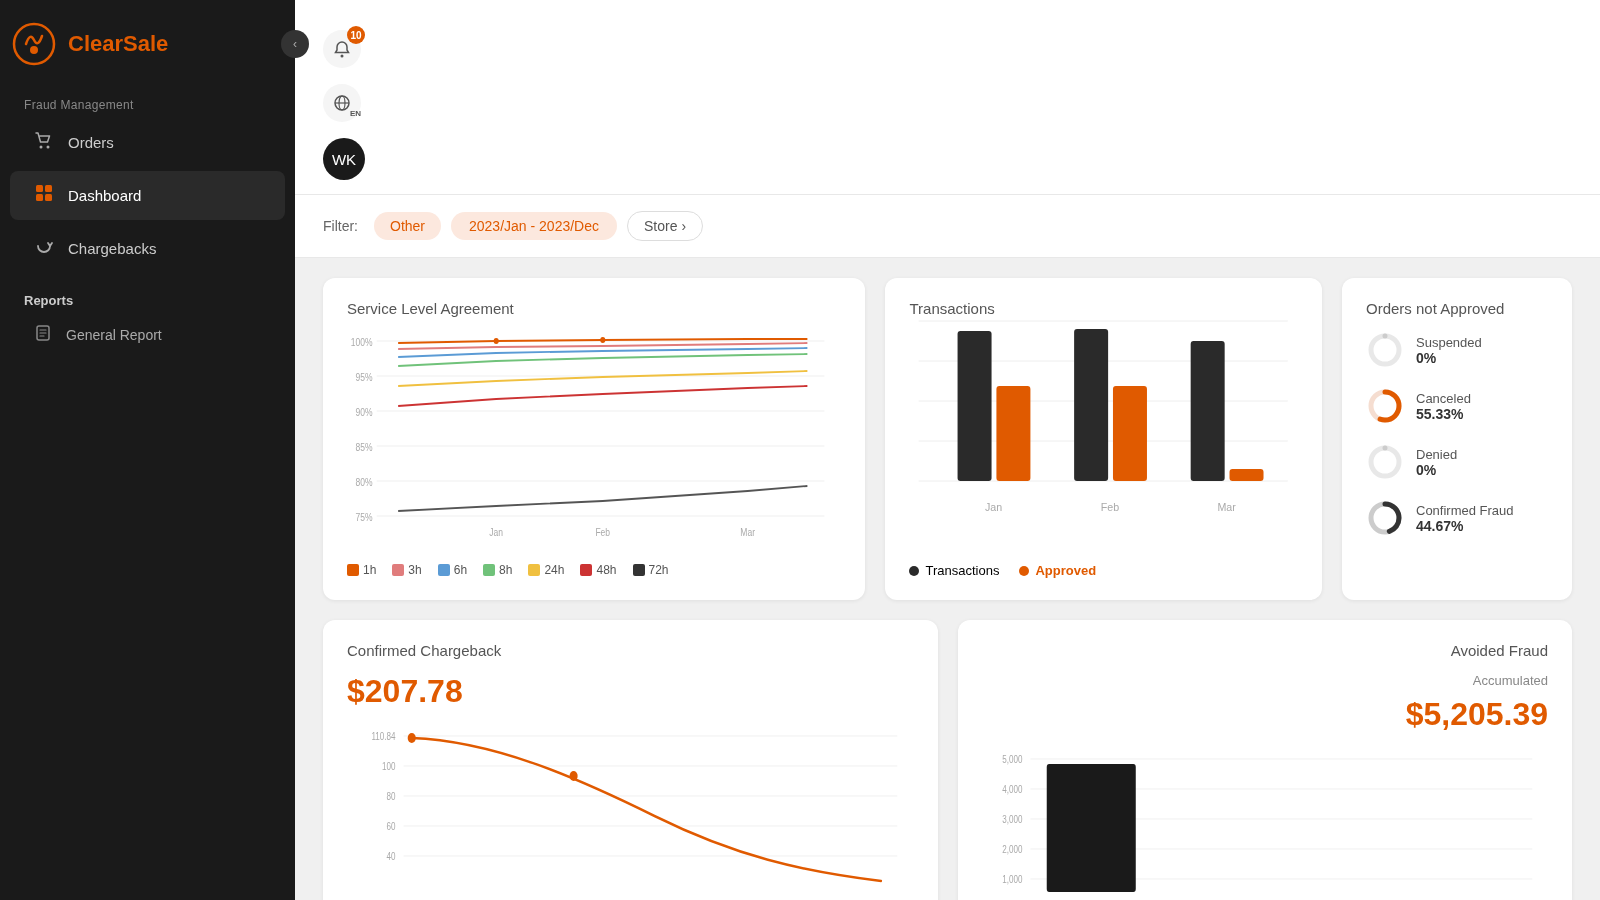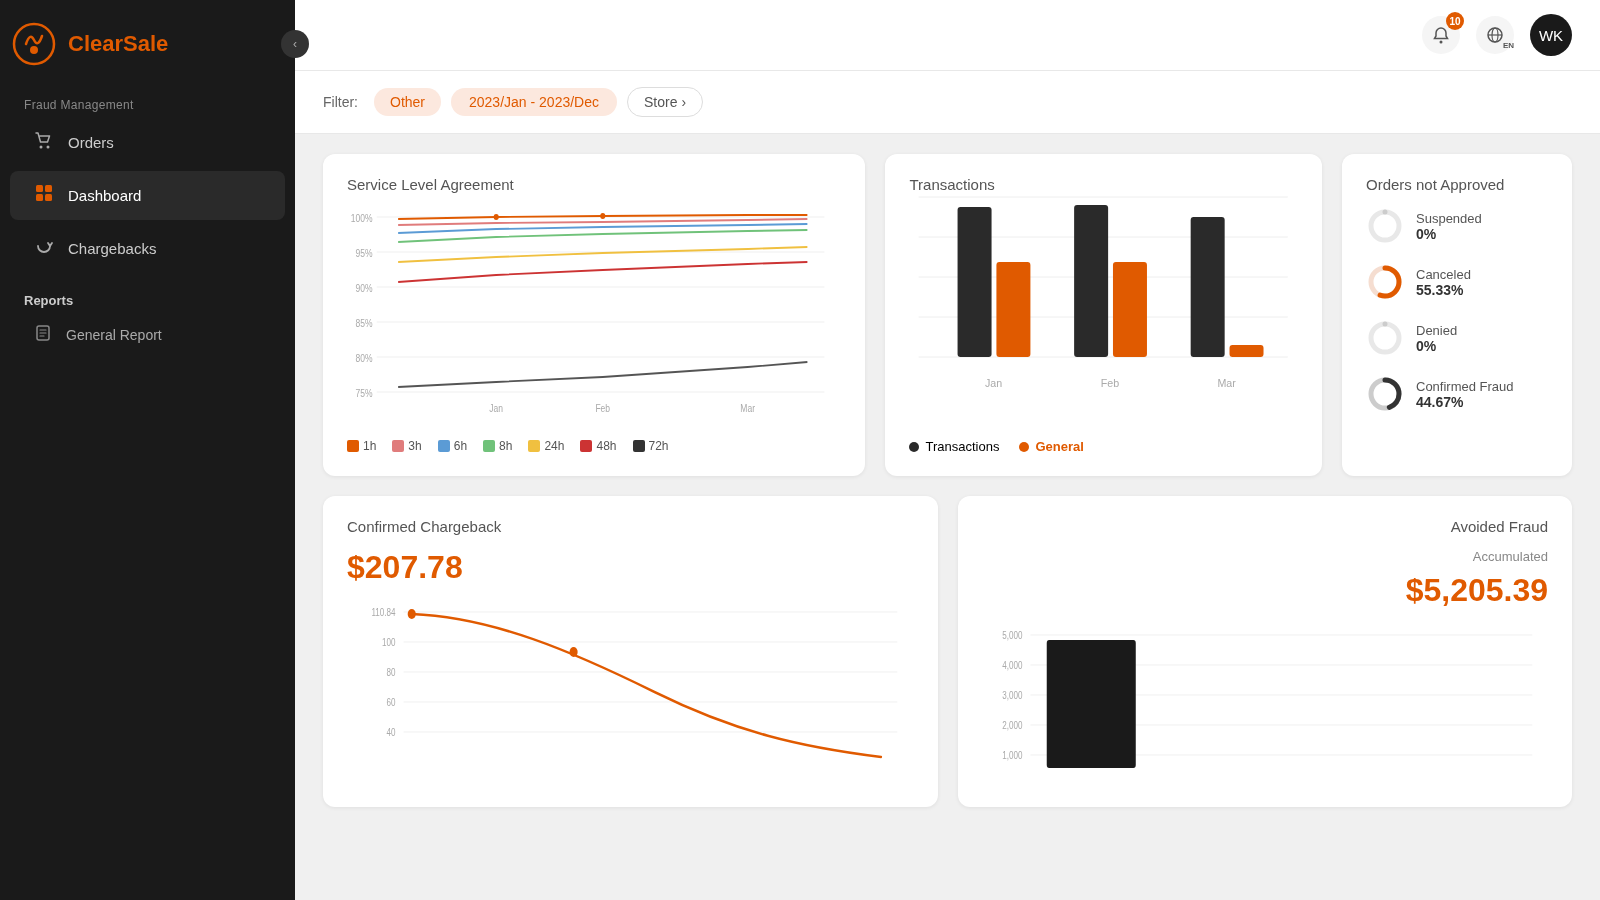--- a/index.html
+++ b/index.html
@@ -96,26 +96,26 @@
       flex: 1;
       display: flex;
       flex-direction: column;
       background: #f0f0f0;
       overflow-y: auto;
     }
 
     
     #header {
       display: flex;
-      align-items: center;
       justify-content: flex-end;
       padding: 14px 28px;
       background: #fff;
       gap: 16px;
       border-bottom: 1px solid #e8e8e8;
+      flex-direction: column;
     }
     .header-icon-btn {
       width: 38px;
       height: 38px;
       border-radius: 50%;
       display: flex;
       align-items: center;
       justify-content: center;
       background: #f5f5f5;
       cursor: pointer;
@@ -530,21 +530,21 @@
             <text x="327" y="200" font-size="11" fill="#aaa" text-anchor="middle">Mar</text>
           </svg>
         </div>
         <div id="trans-legend">
           <div class="trans-legend-item">
             <div class="dot" style="background:#2a2a2a;"></div>
             <span>Transactions</span>
           </div>
           <div class="trans-legend-item">
             <div class="dot" style="background:#e05a00;"></div>
-            <span style="color:#e05a00;font-weight:600;">General</span>
+            <span style="color:#e05a00;font-weight:600;">Approved</span>
           </div>
         </div>
       </div>
 
       <div class="card" id="orders-card">
         <div class="card-title">Orders not Approved</div>
 
         <div class="order-status-item">
           <div class="donut-small">
             <svg width="38" height="38" viewBox="0 0 38 38">

